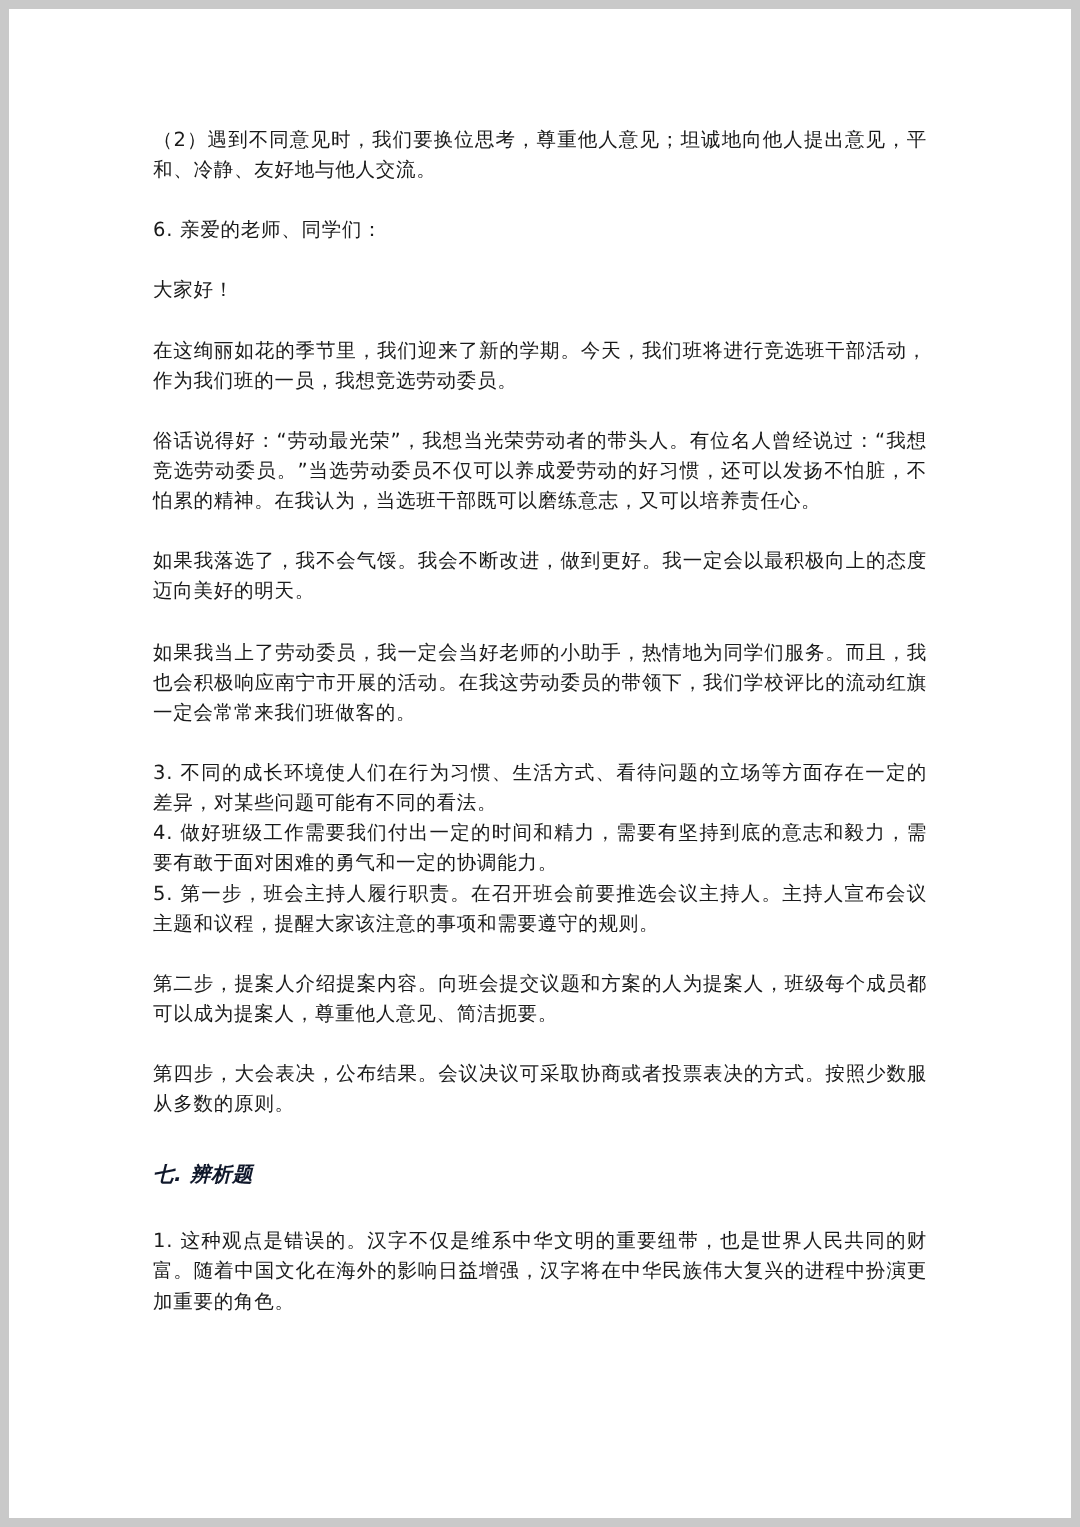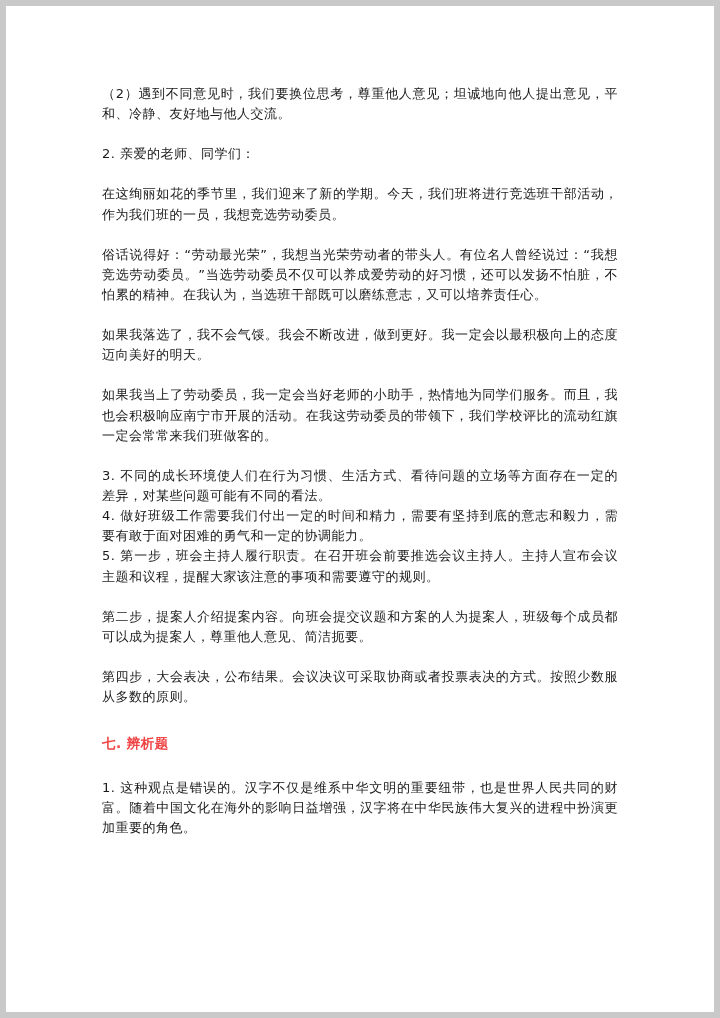--- a/index.html
+++ b/index.html
@@ -35,31 +35,33 @@
   .doc p.tight {
     margin-bottom: 0;
   }
   .doc p.after-tight {
     margin-bottom: 20px;
   }
   .doc .heading {
     font-weight: bold;
     font-size: 13.5px;
     margin: 26px 0 24px 0;
-    color: #ef4444;
+    color: #0f172a;
     text-align: left;
+    font-style: italic;
   }
 </style>
 </head>
 <body>
 
 <div class="page-wrap">
   <div class="page doc">
     <p>（2）遇到不同意见时，我们要换位思考，尊重他人意见；坦诚地向他人提出意见，平和、冷静、友好地与他人交流。</p>
-    <p>2. 亲爱的老师、同学们：</p>
+    <p>6. 亲爱的老师、同学们：</p>
+    <p>大家好！</p>
     <p>在这绚丽如花的季节里，我们迎来了新的学期。今天，我们班将进行竞选班干部活动，作为我们班的一员，我想竞选劳动委员。</p>
     <p>俗话说得好：“劳动最光荣”，我想当光荣劳动者的带头人。有位名人曾经说过：“我想竞选劳动委员。”当选劳动委员不仅可以养成爱劳动的好习惯，还可以发扬不怕脏，不怕累的精神。在我认为，当选班干部既可以磨练意志，又可以培养责任心。</p>
     <p>如果我落选了，我不会气馁。我会不断改进，做到更好。我一定会以最积极向上的态度迈向美好的明天。</p>
     <p>如果我当上了劳动委员，我一定会当好老师的小助手，热情地为同学们服务。而且，我也会积极响应南宁市开展的活动。在我这劳动委员的带领下，我们学校评比的流动红旗一定会常常来我们班做客的。</p>
     <p class="tight">3. 不同的成长环境使人们在行为习惯、生活方式、看待问题的立场等方面存在一定的差异，对某些问题可能有不同的看法。</p>
     <p class="tight">4. 做好班级工作需要我们付出一定的时间和精力，需要有坚持到底的意志和毅力，需要有敢于面对困难的勇气和一定的协调能力。</p>
     <p class="after-tight">5. 第一步，班会主持人履行职责。在召开班会前要推选会议主持人。主持人宣布会议主题和议程，提醒大家该注意的事项和需要遵守的规则。</p>
     <p>第二步，提案人介绍提案内容。向班会提交议题和方案的人为提案人，班级每个成员都可以成为提案人，尊重他人意见、简洁扼要。</p>
     <p>第四步，大会表决，公布结果。会议决议可采取协商或者投票表决的方式。按照少数服从多数的原则。</p>
     <p class="heading">七. 辨析题</p>

